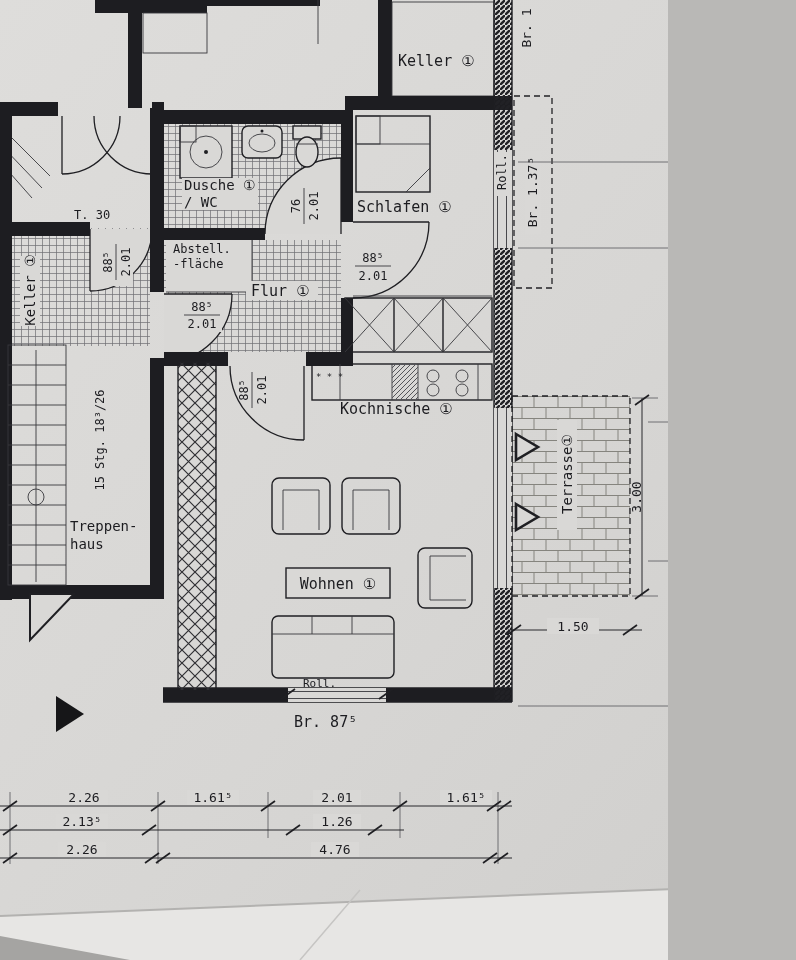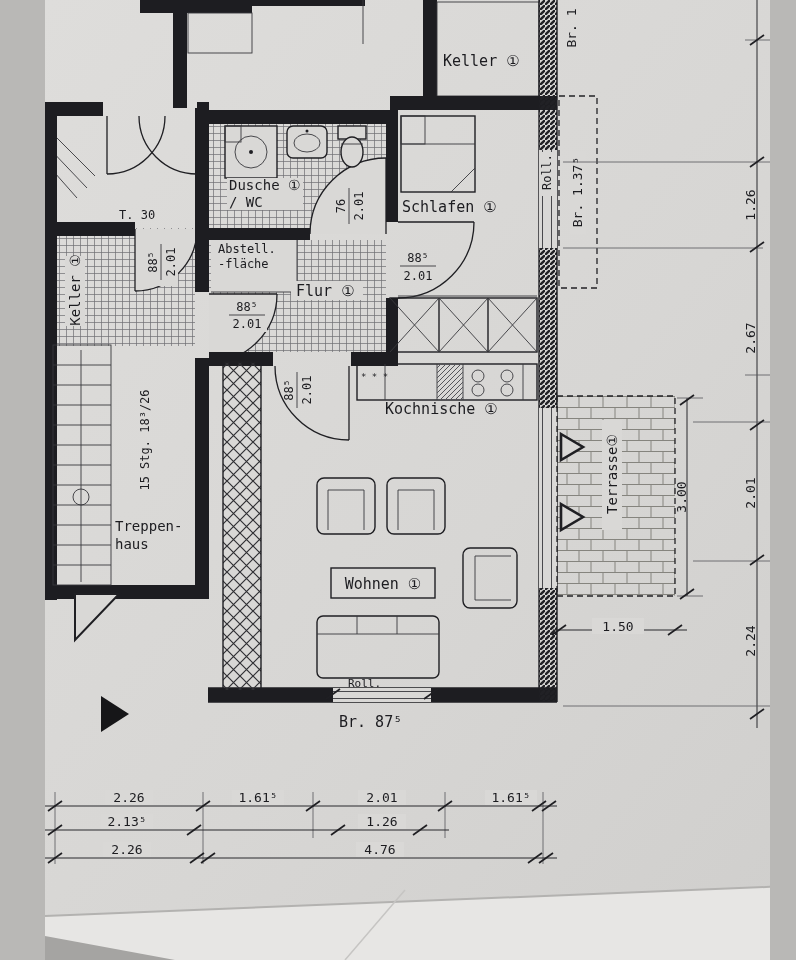--- a/index.html
+++ b/index.html
@@ -1,16 +1,16 @@
 <!DOCTYPE html>
 <html><head>
 <meta charset="utf-8">
 <style>
   html,body{margin:0;padding:0;background:#b9b8b6;}
-  .photo{position:relative;width:725px;height:960px;overflow:hidden;background:#d8d7d5;margin-left:45px;}
+  .photo{position:relative;width:668px;height:960px;overflow:hidden;background:#d8d7d5;}
   svg{display:block;}
   .t{font-family:"DejaVu Sans Mono","Liberation Mono",monospace;fill:#1c1c20;}
   .s9{font-size:9px}.s11{font-size:11px}.s12{font-size:12px}.s13{font-size:13px}.s14{font-size:14px}.s15{font-size:15px}
   .mid{text-anchor:middle}
   .wall{fill:#1d1d21}
   .ln{stroke:#1f1f23;stroke-width:1.4;fill:none}
   .lnF{stroke:#1f1f23;stroke-width:1.4;fill:#d9d8d6}
   .thin{stroke:#38383c;stroke-width:0.9;fill:none}
   .arc{stroke:#1f1f23;stroke-width:1.3;fill:none}
   .dim{stroke:#28282c;stroke-width:1;fill:none}

